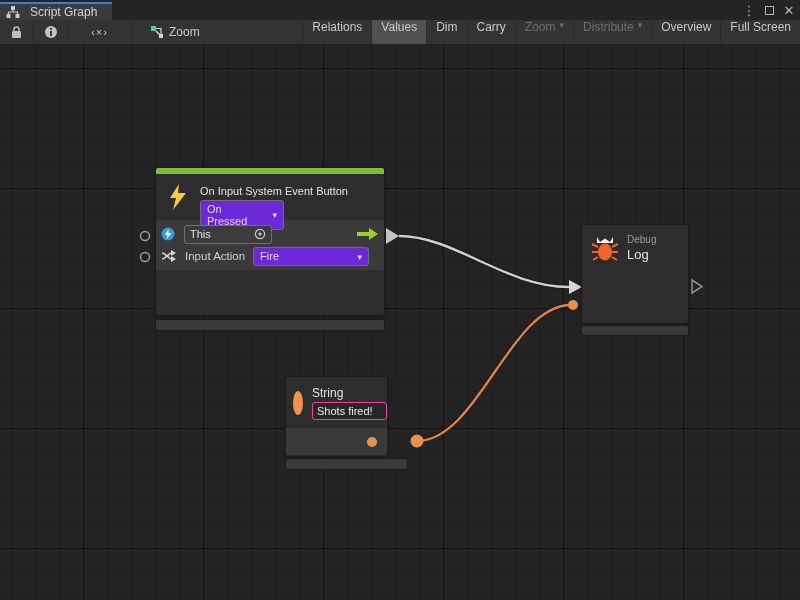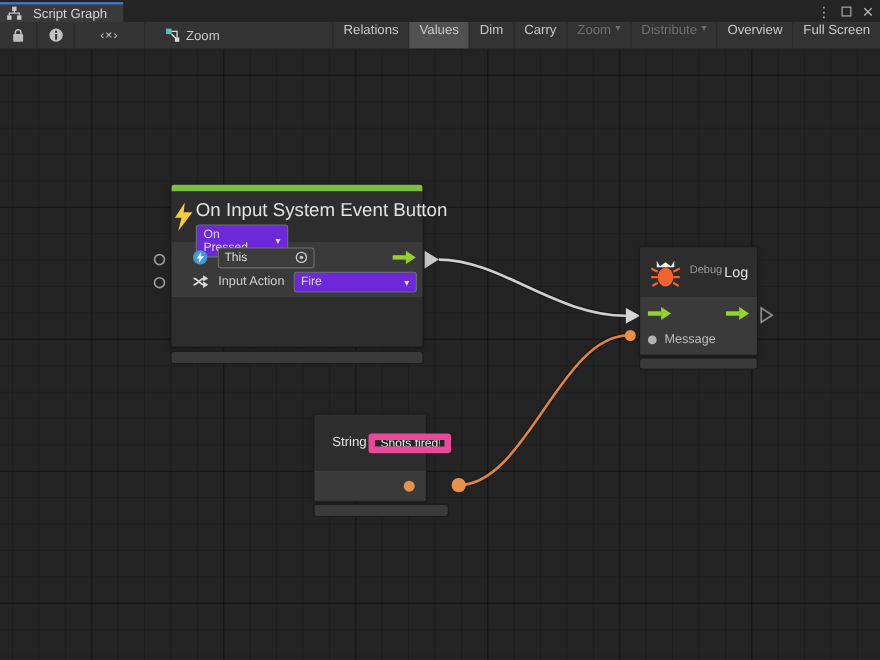--- a/index.html
+++ b/index.html
@@ -56,27 +56,27 @@
     box-shadow:0 0 0 1px #1B1B1B, 0 2px 5px rgba(0,0,0,0.35); background:#2D2D2D; }
   .node-footer { position:absolute; border-radius:2px; background:#3A3A3A;
     box-shadow:0 0 0 1px #1B1B1B; }
 
   
   .ev-node { left:156px; top:123px; width:228px; height:147px; }
   .ev-accent { height:6px; background:#7CBE3F; border-radius:2px 2px 0 0; }
   .ev-header { height:46px; display:flex; align-items:center; background:#2D2D2D; }
   .ev-icon-box { width:44px; display:flex; justify-content:center; }
   .ev-head-col { display:flex; flex-direction:column; gap:3px; }
-  .ev-title { font-size:17px; color:#E2E2E2; white-space:nowrap;margin-top:20px; }
+  .ev-title { font-size:11px; color:#E2E2E2; white-space:nowrap;margin-top:20px; }
   .dropdown { background:#6d28d9; border:1px solid #6E6E6E; border-radius:3px;
     color:#DEDEDE; font-size:11px; display:flex; align-items:center;
     padding:2px 6px; gap:8px; }
   .ev-mode-dd { width:84px; justify-content:space-between; }
   .ev-body { background:#3A3A3A; padding:3px 0; }
-  .ev-row { height:22px; display:flex; align-items:center; padding:0 5px;margin-left:14px; }
+  .ev-row { height:22px; display:flex; align-items:center; padding:0 5px; }
   .field { background:#3C3C3C; border:1px solid #6E6E6E; border-radius:3px;
     height:19px; display:flex; align-items:center; padding:0 5px;
     color:#E0E0E0; font-size:11px; }
   .this-field { width:88px; margin-left:9px; justify-content:space-between; }
   .row-label { color:#CFCFCF; font-size:11.5px; margin-left:9px; white-space:nowrap; }
   .fire-dd { width:116px; margin-left:8px; justify-content:space-between; height:19px; }
   .flow-out { margin-left:auto; display:flex; }
   .ev-footer { left:0; top:152px; width:228px; height:10px; }
 
   
@@ -91,23 +91,23 @@
   .dbg-row2 { height:23px; display:flex; align-items:center; padding:0 7px; gap:7px; }
   .port-dot { width:8px; height:8px; border-radius:50%; background:#B4B4B4; }
   .dbg-msg { font-size:11.5px; color:#BDBDBD; }
   .dbg-footer { left:582px; top:281px; width:106px; height:9px; }
 
   
   .str-node { left:286px; top:332px; width:101px; height:79px; }
   .str-header { height:51px; display:flex; align-items:center; padding-left:7px;
     gap:9px; background:#2D2D2D; }
   .str-circle { width:24px; height:24px; border-radius:50%; background:#EF9350; }
-  .str-col { display:flex; gap:2px; }
+  .str-col { display:flex; flex-direction:column; gap:2px; }
   .str-title { font-size:12px; color:#E2E2E2; }
-  .str-input { width:75px; height:18px; background:#262626; border:6px solid #ec4899;
+  .str-input { width:75px; height:18px; background:#262626; border:1px solid #ec4899;
     border-radius:3px; color:#ECECEC; font-size:11px; padding:0 4px;
     font-family:"Liberation Sans", sans-serif; }
   .str-body { height:27px; background:#3A3A3A; display:flex; align-items:center;
     justify-content:flex-end; padding-right:10px; }
   .val-dot { width:10px; height:10px; border-radius:50%; background:#E8914A; }
   .str-footer { left:286px; top:414px; width:121px; height:10px; }
 </style>
 </head>
 <body>
 
@@ -264,36 +264,20 @@
         <svg width="28" height="28" viewBox="0 0 28 28">
           <polygon points="6,3 9,8 14,4.5 19,8 22,3 22,9 6,9" fill="#F2F2F2"></polygon>
           <ellipse cx="14" cy="18" rx="7" ry="8.5" fill="#F2622D"></ellipse>
           <path d="M7 13 L1 10 M7 18 L1 18 M7 23 L2 26 M21 13 L27 10 M21 18 L27 18 M21 23 L26 26" stroke="#F2622D" stroke-width="2" fill="none"></path>
         </svg>
         <div class="str-col">
           <span class="dbg-cat">Debug</span>
           <span class="dbg-name">Log</span>
         </div>
       </div>
-      <div class="dbg-body">
-        <div class="dbg-row1">
-          <svg width="23" height="14" viewBox="0 0 23 14">
-            <rect x="1" y="5" width="12" height="4" fill="#97D32E"></rect>
-            <polygon points="13,1 22,7 13,13" fill="#97D32E"></polygon>
-          </svg>
-          <svg width="23" height="14" viewBox="0 0 23 14">
-            <rect x="1" y="5" width="12" height="4" fill="#97D32E"></rect>
-            <polygon points="13,1 22,7 13,13" fill="#97D32E"></polygon>
-          </svg>
-        </div>
-        <div class="dbg-row2">
-          <span class="port-dot"></span>
-          <span class="dbg-msg">Message</span>
-        </div>
-      </div>
     </div>
     <div class="node-footer dbg-footer"></div>
 
     <div class="node str-node">
       <div class="str-header">
         <span class="str-circle"></span>
         <div class="str-col">
           <span class="str-title">String</span>
           <input class="str-input" type="text" value="Shots fired!" style="">
         </div>

